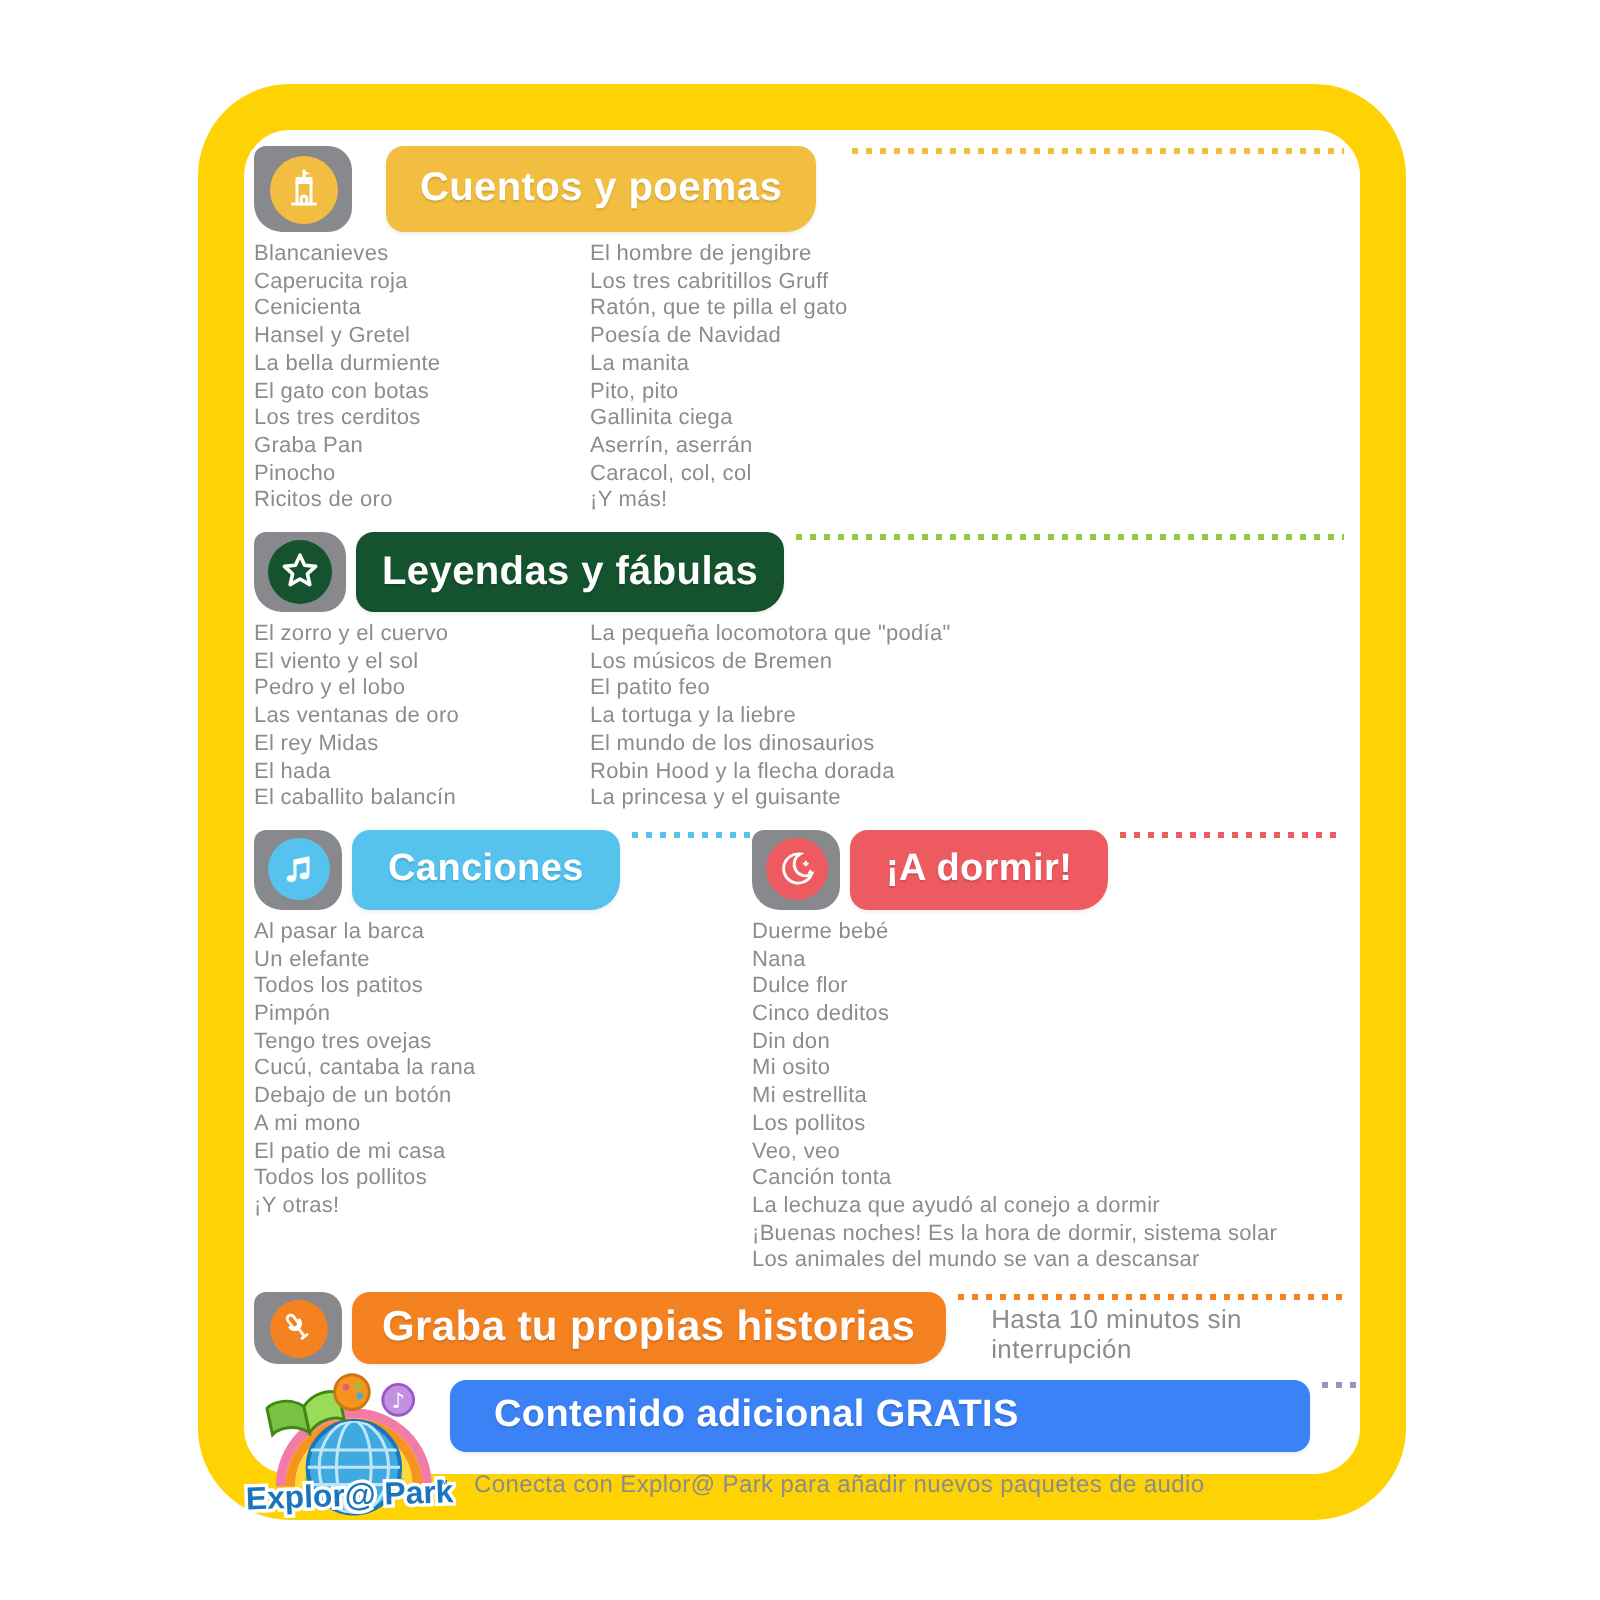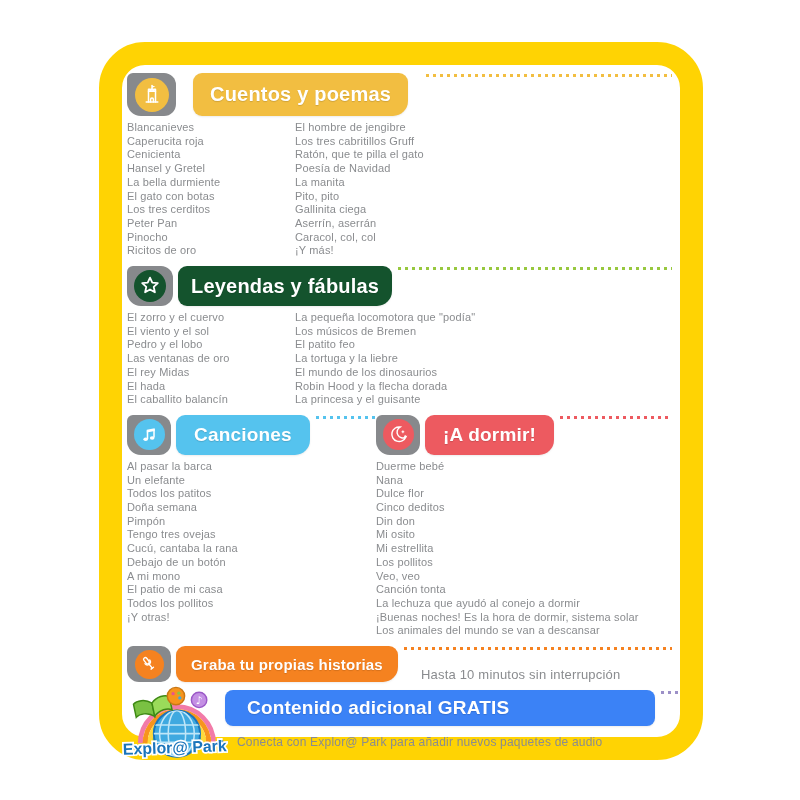--- a/index.html
+++ b/index.html
@@ -48,21 +48,21 @@
   .s1 .hrow{height:43px;gap:12px;} .s1 .tile{width:49px;} .s1 .circle{width:34px;height:34px;}
   .s1 .banner{font-size:20px;padding:0 17px;}
   .s2{margin-top:8px;} .s2 .hrow{height:40px;} .s2 .tile{width:46px;} .s2 .circle{width:32px;height:32px;}
   .s2 .banner{font-size:20px;padding:0 13px;}
   .row3{display:flex;margin-top:8px;}
   .blk-left{width:249px;flex:none;}
   .blk-right{flex:1;min-width:0;}
   .row3 .hrow{height:40px;} .row3 .tile{width:44px;} .row3 .circle{width:31px;height:31px;}
   .row3 .banner{font-size:19px;padding:0 18px;}
   .s4{margin-top:8px;} .s4 .hrow{height:36px;} .s4 .tile{width:44px;border-radius:6px 10px 10px 12px;}
-  .s4 .circle{width:29px;height:29px;} .s4 .banner{font-size:15px;padding:0 15px;}
+  .s4 .circle{width:29px;height:29px;} .s4 .banner{font-size:21px;padding:0 15px;}
   .side-text{font-size:13px;color:#8A8C8F;letter-spacing:.2px;padding-top:2px;}
 
   
   .cols{display:flex;margin-top:5px;}
   .col1{width:168px;flex:none;}
   ul.plist{list-style:none;margin:0;padding:0;
     font-size:11px;line-height:13.7px;color:#8A8C8F;letter-spacing:.15px;}
   .row3 ul.plist{margin-top:5px;}
 
   
@@ -102,21 +102,21 @@
       </div>
       <div class="cols">
         <ul class="plist col1">
             <li>Blancanieves</li>
             <li>Caperucita roja</li>
             <li>Cenicienta</li>
             <li>Hansel y Gretel</li>
             <li>La bella durmiente</li>
             <li>El gato con botas</li>
             <li>Los tres cerditos</li>
-            <li>Peter Pan</li>
+            <li>Graba Pan</li>
             <li>Pinocho</li>
             <li>Ricitos de oro</li>
           </ul>
         <ul class="plist">
             <li>El hombre de jengibre</li>
             <li>Los tres cabritillos Gruff</li>
             <li>Ratón, que te pilla el gato</li>
             <li>Poesía de Navidad</li>
             <li>La manita</li>
             <li>Pito, pito</li>
@@ -183,21 +183,20 @@
             <span>Canciones</span>
           </div>
           <div class="hside">
             <div class="dots d-blue"></div>
           </div>
         </div>
         <ul class="plist">
             <li>Al pasar la barca</li>
             <li>Un elefante</li>
             <li>Todos los patitos</li>
-            <li>Doña semana</li>
             <li>Pimpón</li>
             <li>Tengo tres ovejas</li>
             <li>Cucú, cantaba la rana</li>
             <li>Debajo de un botón</li>
             <li>A mi mono</li>
             <li>El patio de mi casa</li>
             <li>Todos los pollitos</li>
             <li>¡Y otras!</li>
           </ul>
       </div>

